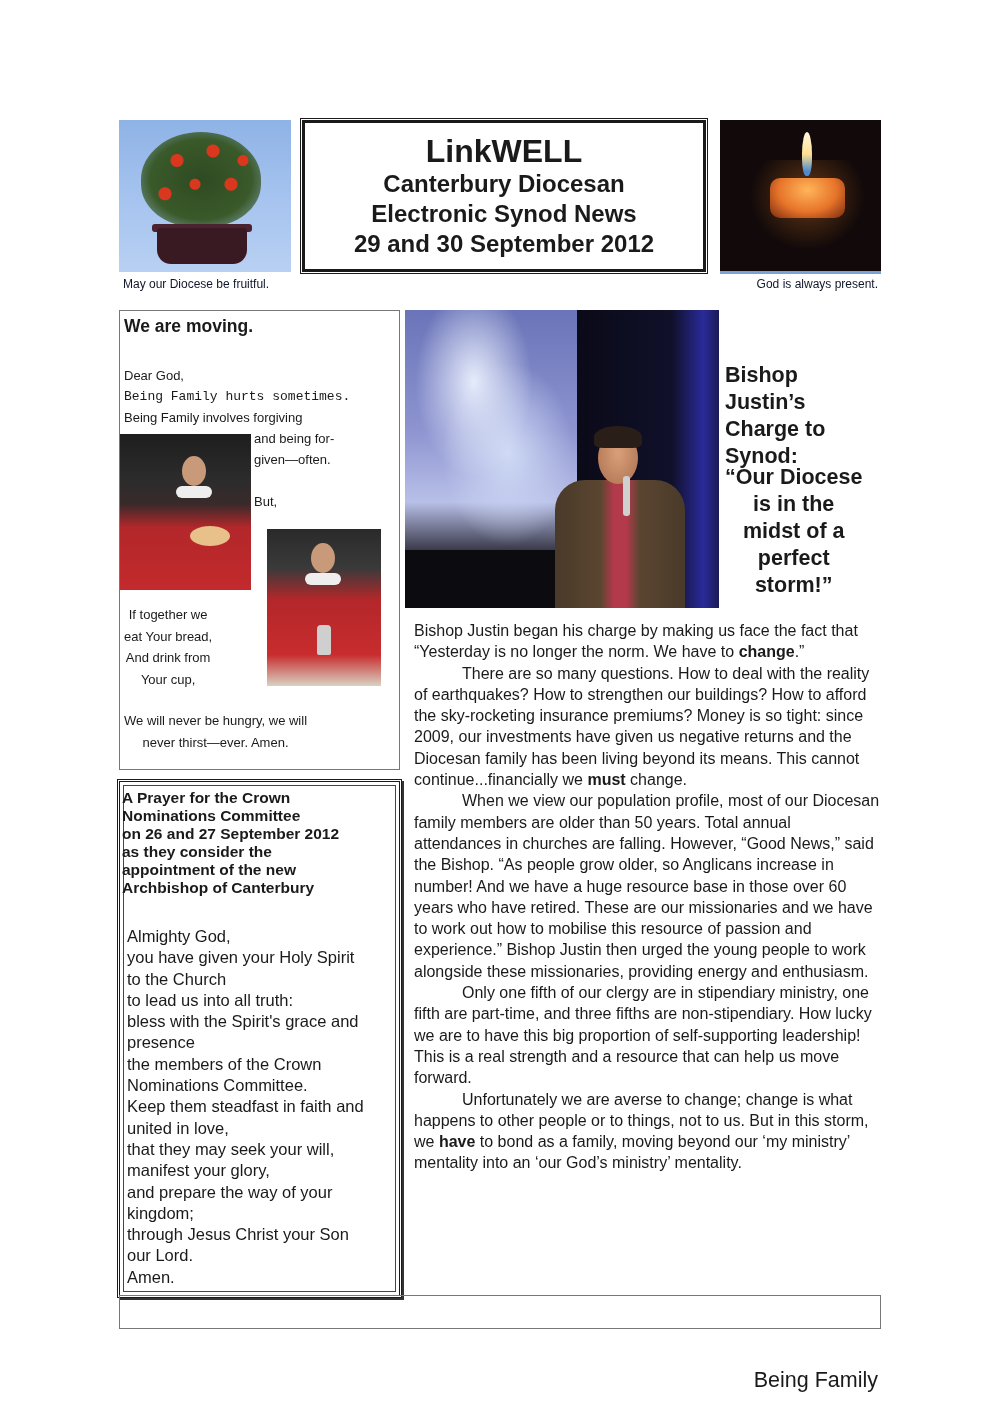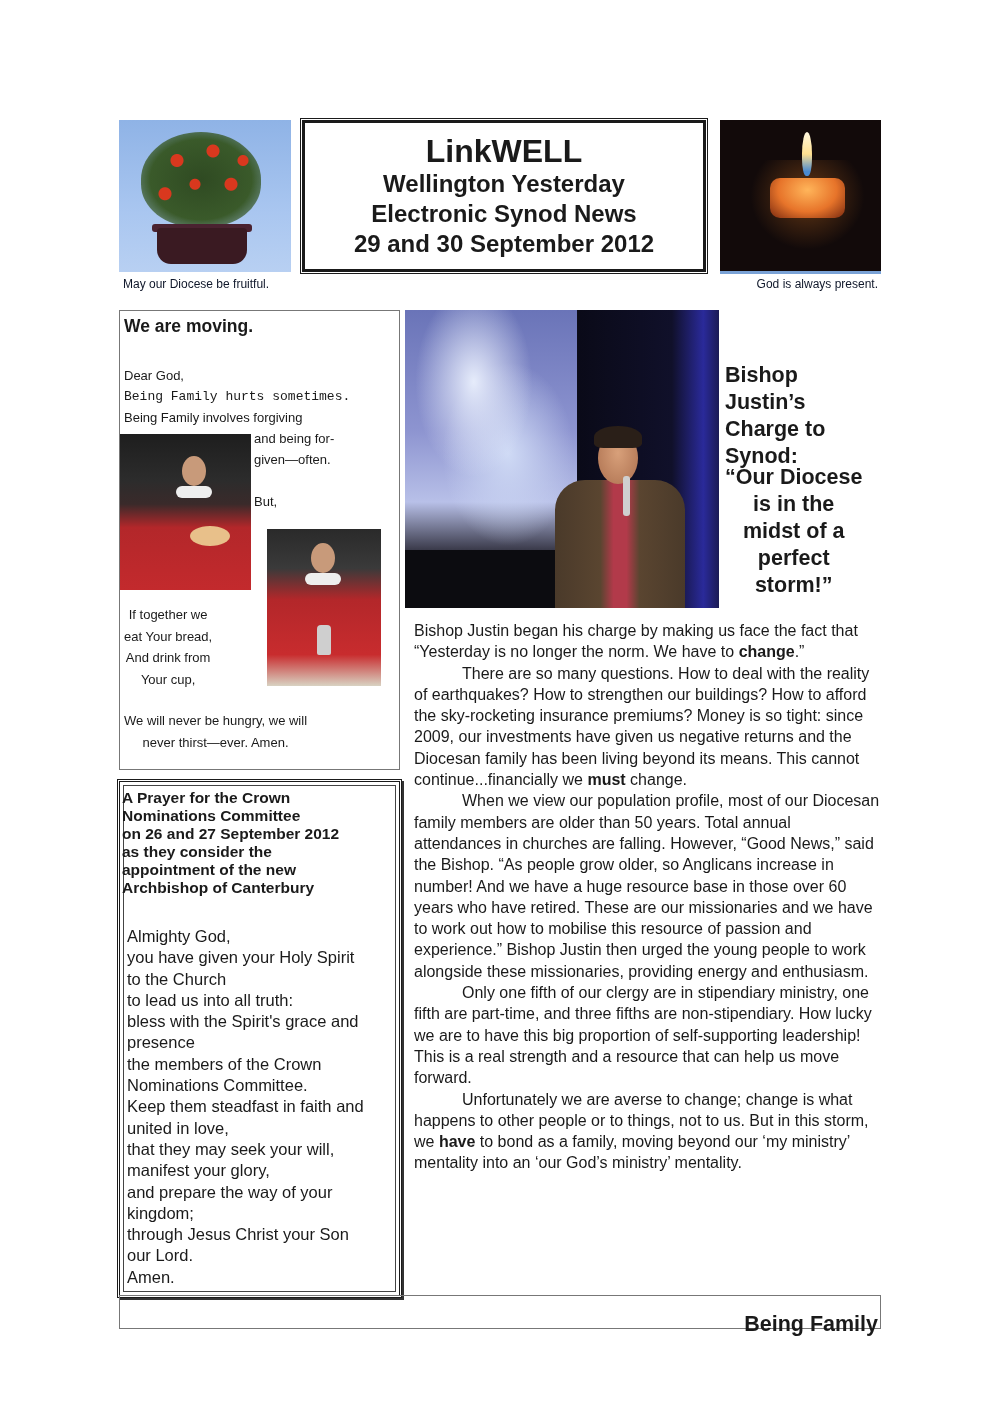--- a/index.html
+++ b/index.html
@@ -83,35 +83,35 @@
 
     .feature-headline { left: 725px; top: 329px; font-size: 21.5px; font-weight: bold; line-height: 27px; }
     .feature-quote { left: 725px; top: 464px; font-size: 21.5px; font-weight: bold; line-height: 27px; text-align: center; }
 
     .article { left: 414px; top: 620px; width: 468px; font-size: 16px; line-height: 21.3px; }
     .article p { margin: 0; }
     .article .indent { text-indent: 48px; }
 
     
     .footer-box { left: 119px; top: 1295px; width: 762px; height: 34px; border: 1px solid #777; box-sizing: border-box; }
-    .footer-label { right: 122px; top: 1312px; font-size: 21.5px; font-weight: bold; }
+    .footer-label { right: 122px; top: 1368px; font-size: 21.5px; font-weight: normal; }
   </style>
 </head>
 <body>
 
 <div class="abs img-tree">
   <div class="tree-foliage"></div>
   <div class="tree-rim"></div>
   <div class="tree-pot"></div>
 </div>
 <div class="abs caption caption-left">May our Diocese be fruitful.</div>
 
 <div class="abs title-box">
   <div class="title-main">LinkWELL</div>
-  <div class="title-sub">Wellington Yesterday</div>
+  <div class="title-sub">Canterbury Diocesan</div>
   <div class="title-sub">Electronic Synod News</div>
   <div class="title-sub">29 and 30 September 2012</div>
 </div>
 
 <div class="abs img-candle">
   <div class="candle-glow"></div>
   <div class="candle-body"></div>
   <div class="candle-flame"></div>
   <div class="candle-bottom-strip"></div>
 </div>

